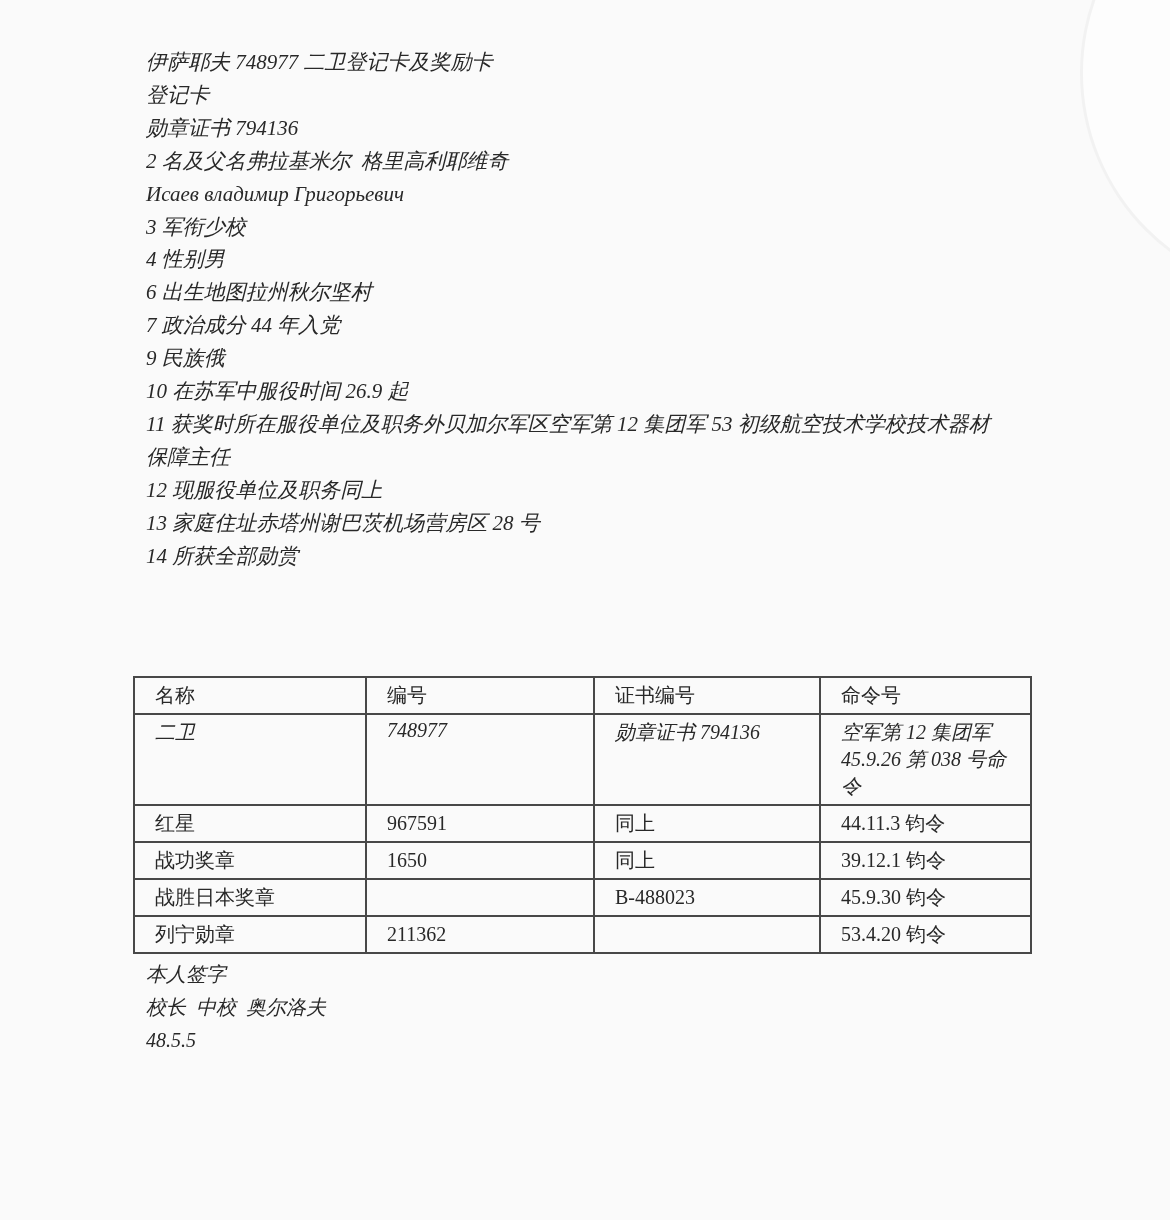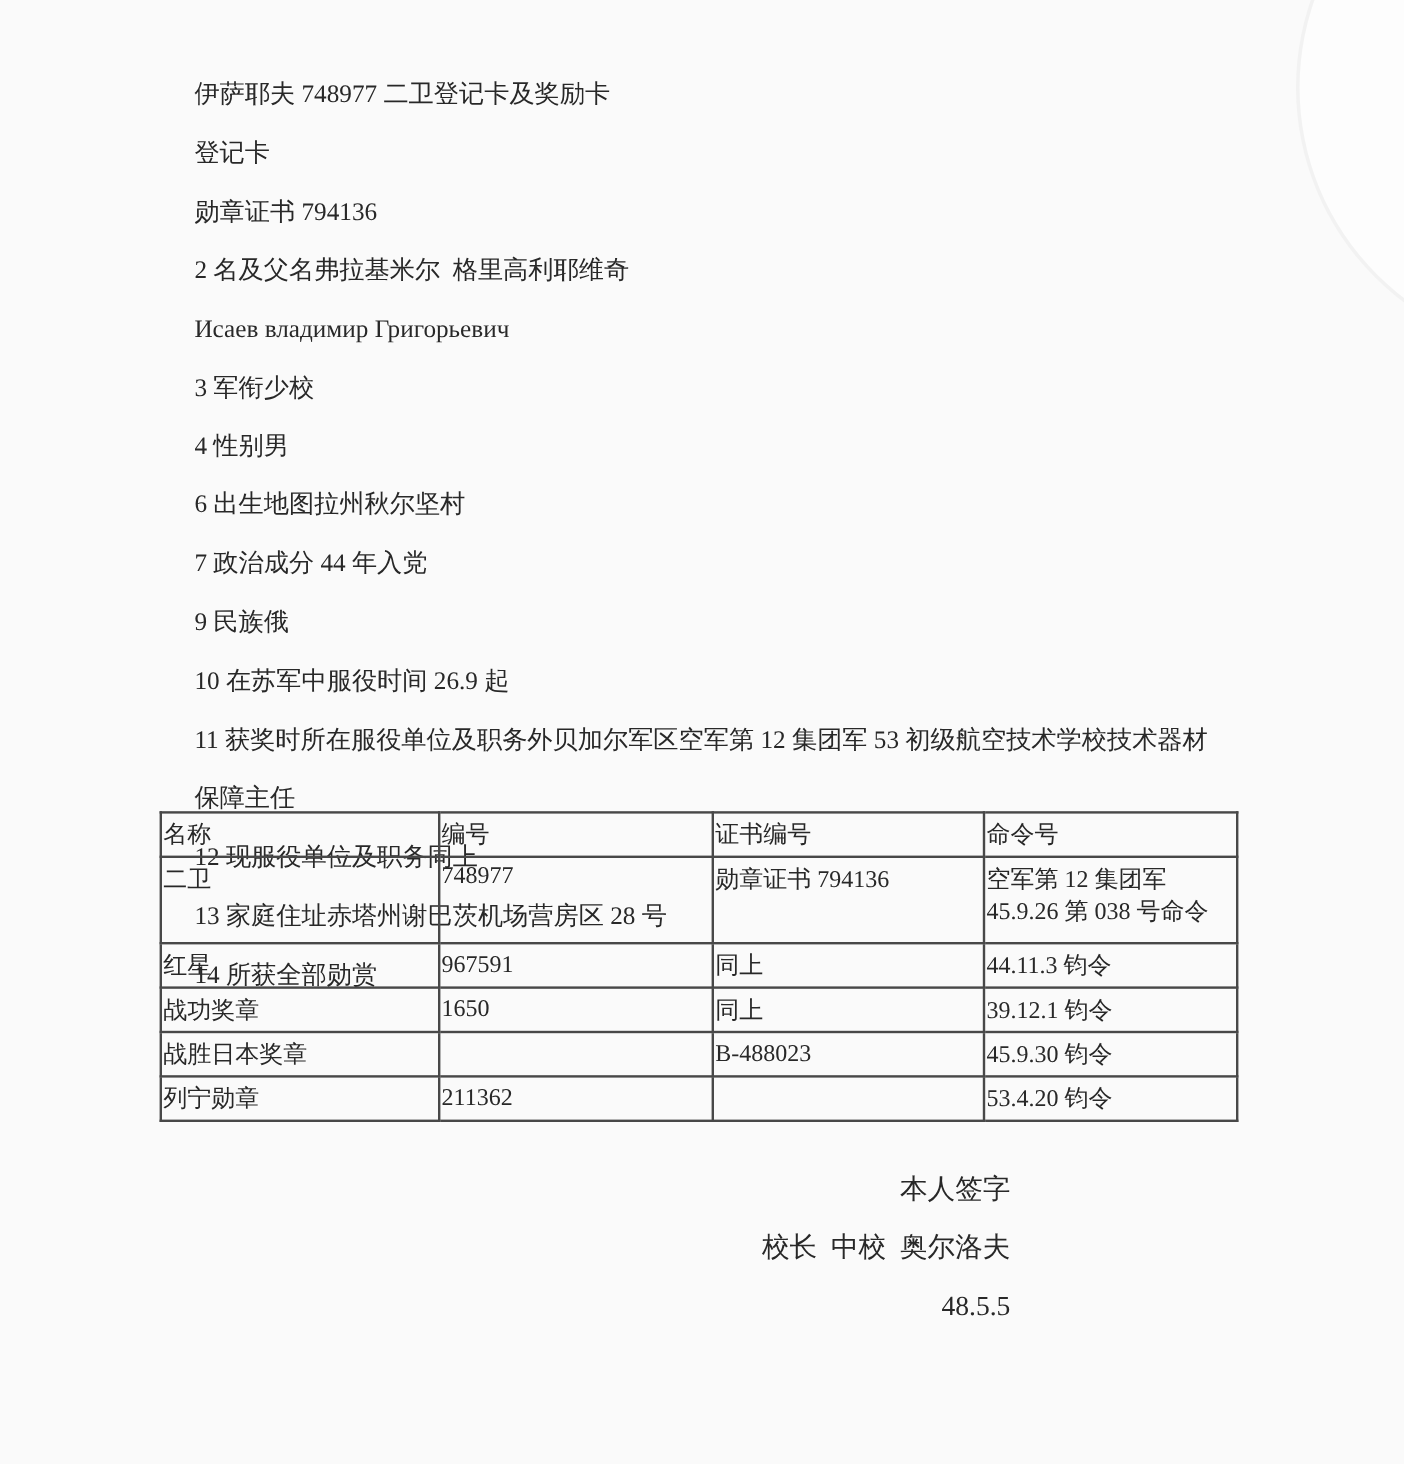--- a/index.html
+++ b/index.html
@@ -28,60 +28,61 @@
   .text-block {
     position: absolute;
     left: 146px;
     top: 46px;
     width: 905px;
     font-size: 21px;
     line-height: 32.9px;
   }
   .text-block p,
   .footer-block p {
-    margin: 16px;
+    margin: 0;
     white-space: pre-wrap;
+    font-style: italic;
   }
   table.awards {
     position: absolute;
     left: 133px;
     top: 676px;
     width: 897px;
     border-collapse: collapse;
     table-layout: fixed;
     font-size: 20px;
   }
   table.awards th,
   table.awards td {
     border: 2px solid #484848;
     font-weight: normal;
     text-align: left;
-    padding: 4px 8px 4px 1px;
+    padding: 4px 8px 4px 20px;
     vertical-align: middle;
     overflow: hidden;
   }
   table.awards tr.hdr th { height: 24px; }
   table.awards tr.row td { height: 26px; }
   table.awards tr.tall td {
     vertical-align: top;
     height: 62px;
+    font-style: italic;
   }
   td.justify {
     text-align: justify;
     text-justify: inter-ideograph;
     margin-top: 24px;
   }
   .footer-block {
     position: absolute;
-    left: 158px;
+    left: 146px;
     top: 958px;
     width: 700px;
-    font-size: 23px;
+    font-size: 20px;
     line-height: 33px;
-    text-align: right;
   }
 </style>
 </head>
 <body>
 
 <div class="page-curl"></div>
 
 <div class="text-block">
   <p>伊萨耶夫 748977 二卫登记卡及奖励卡</p>
   <p>登记卡</p>

